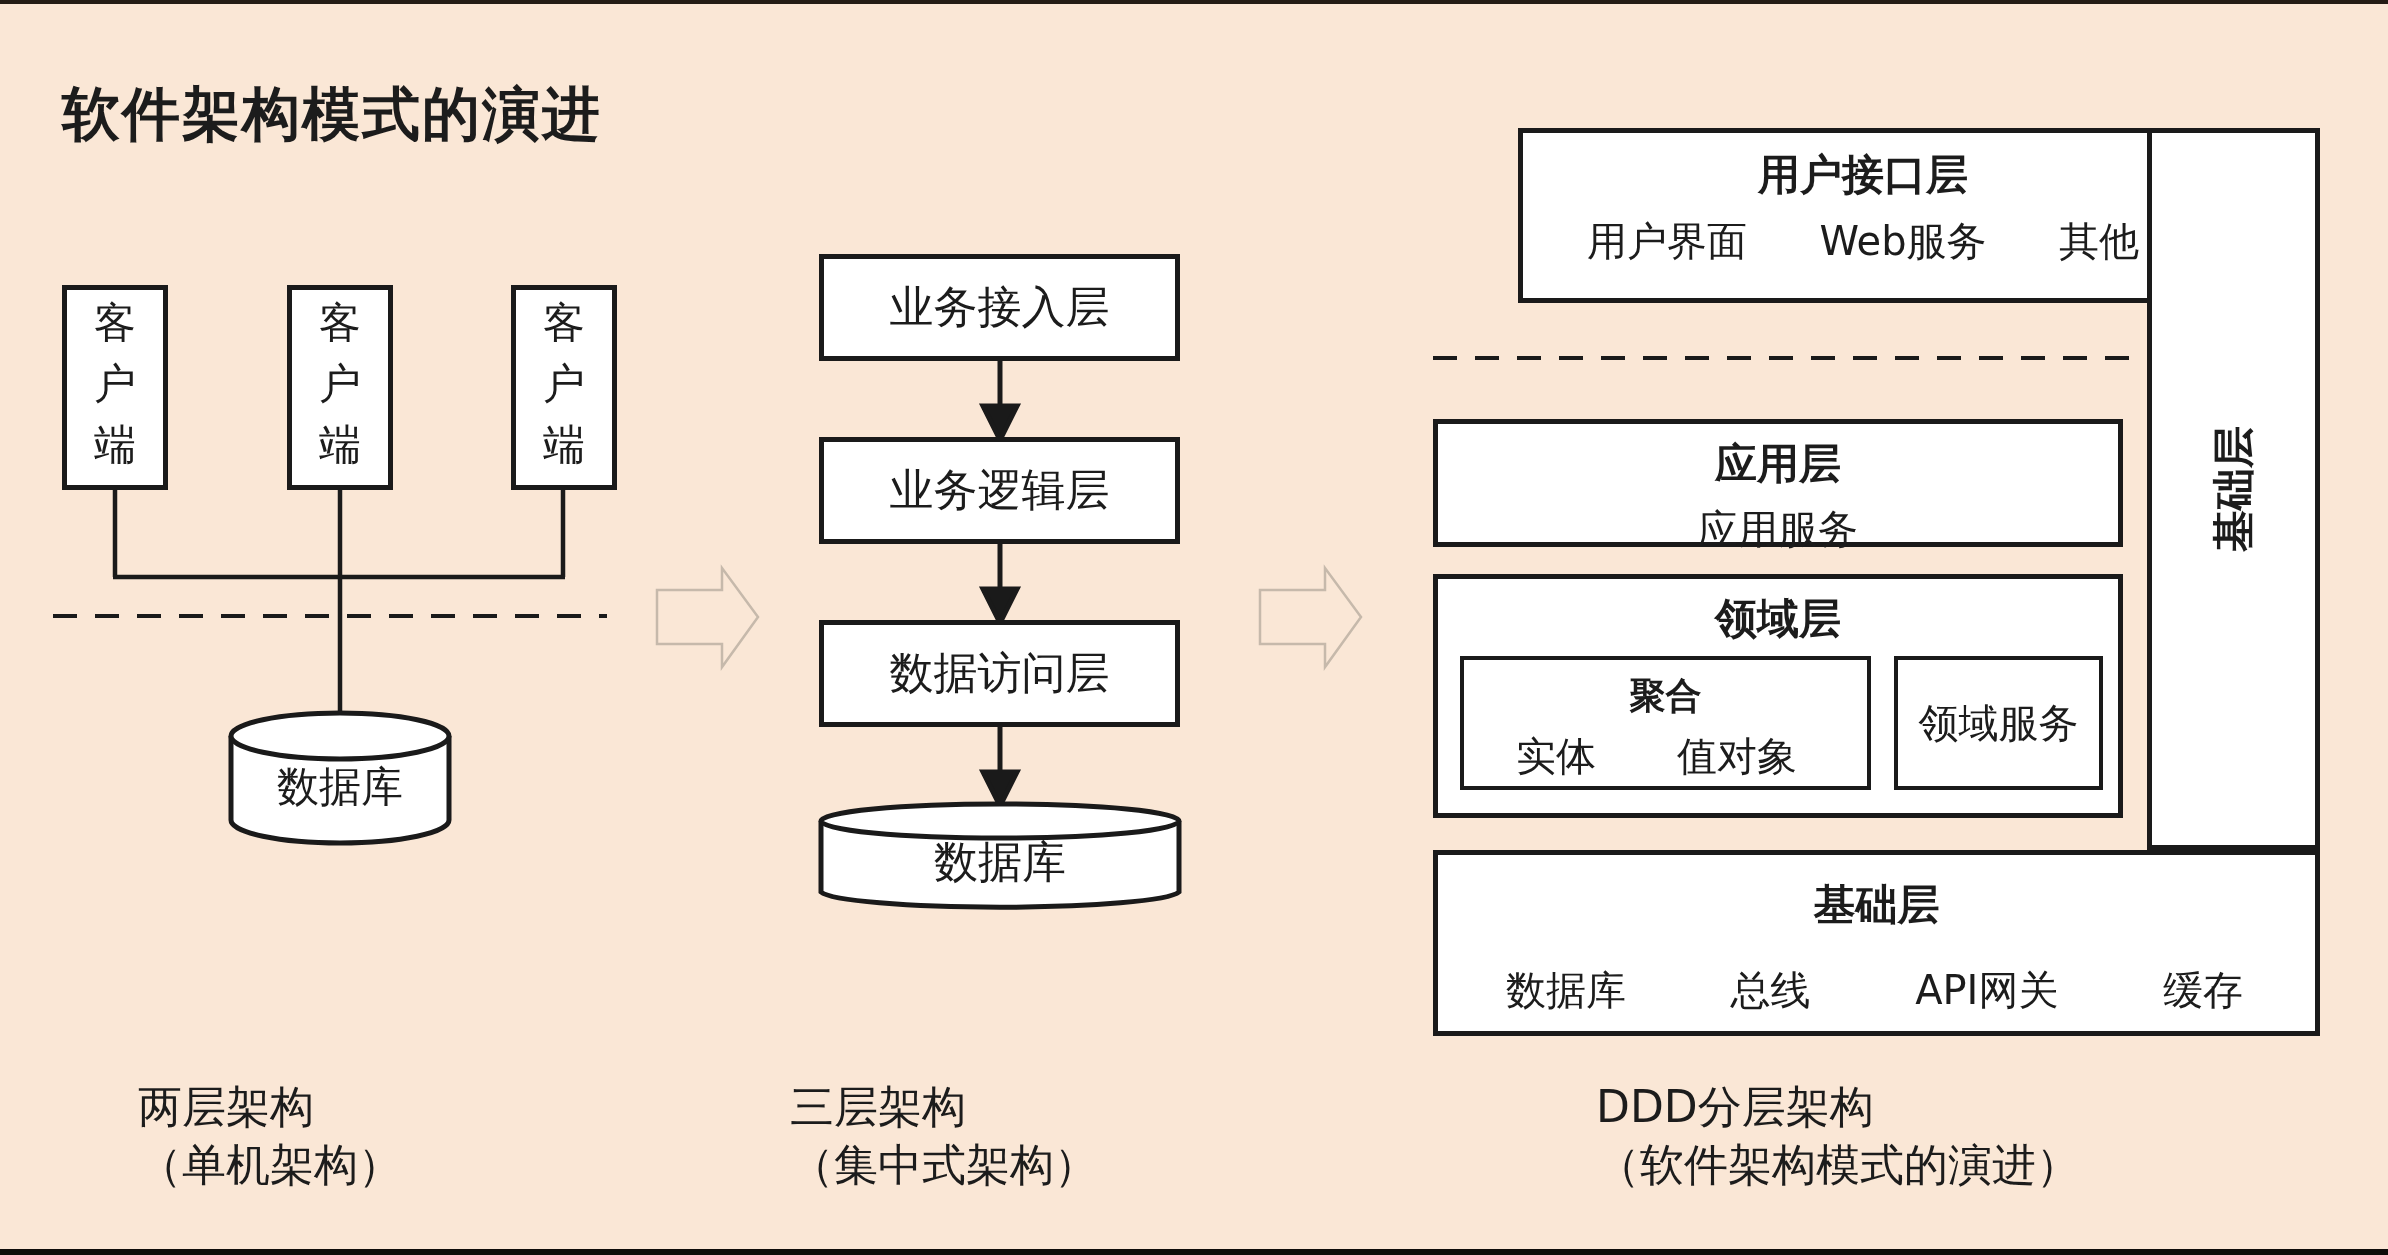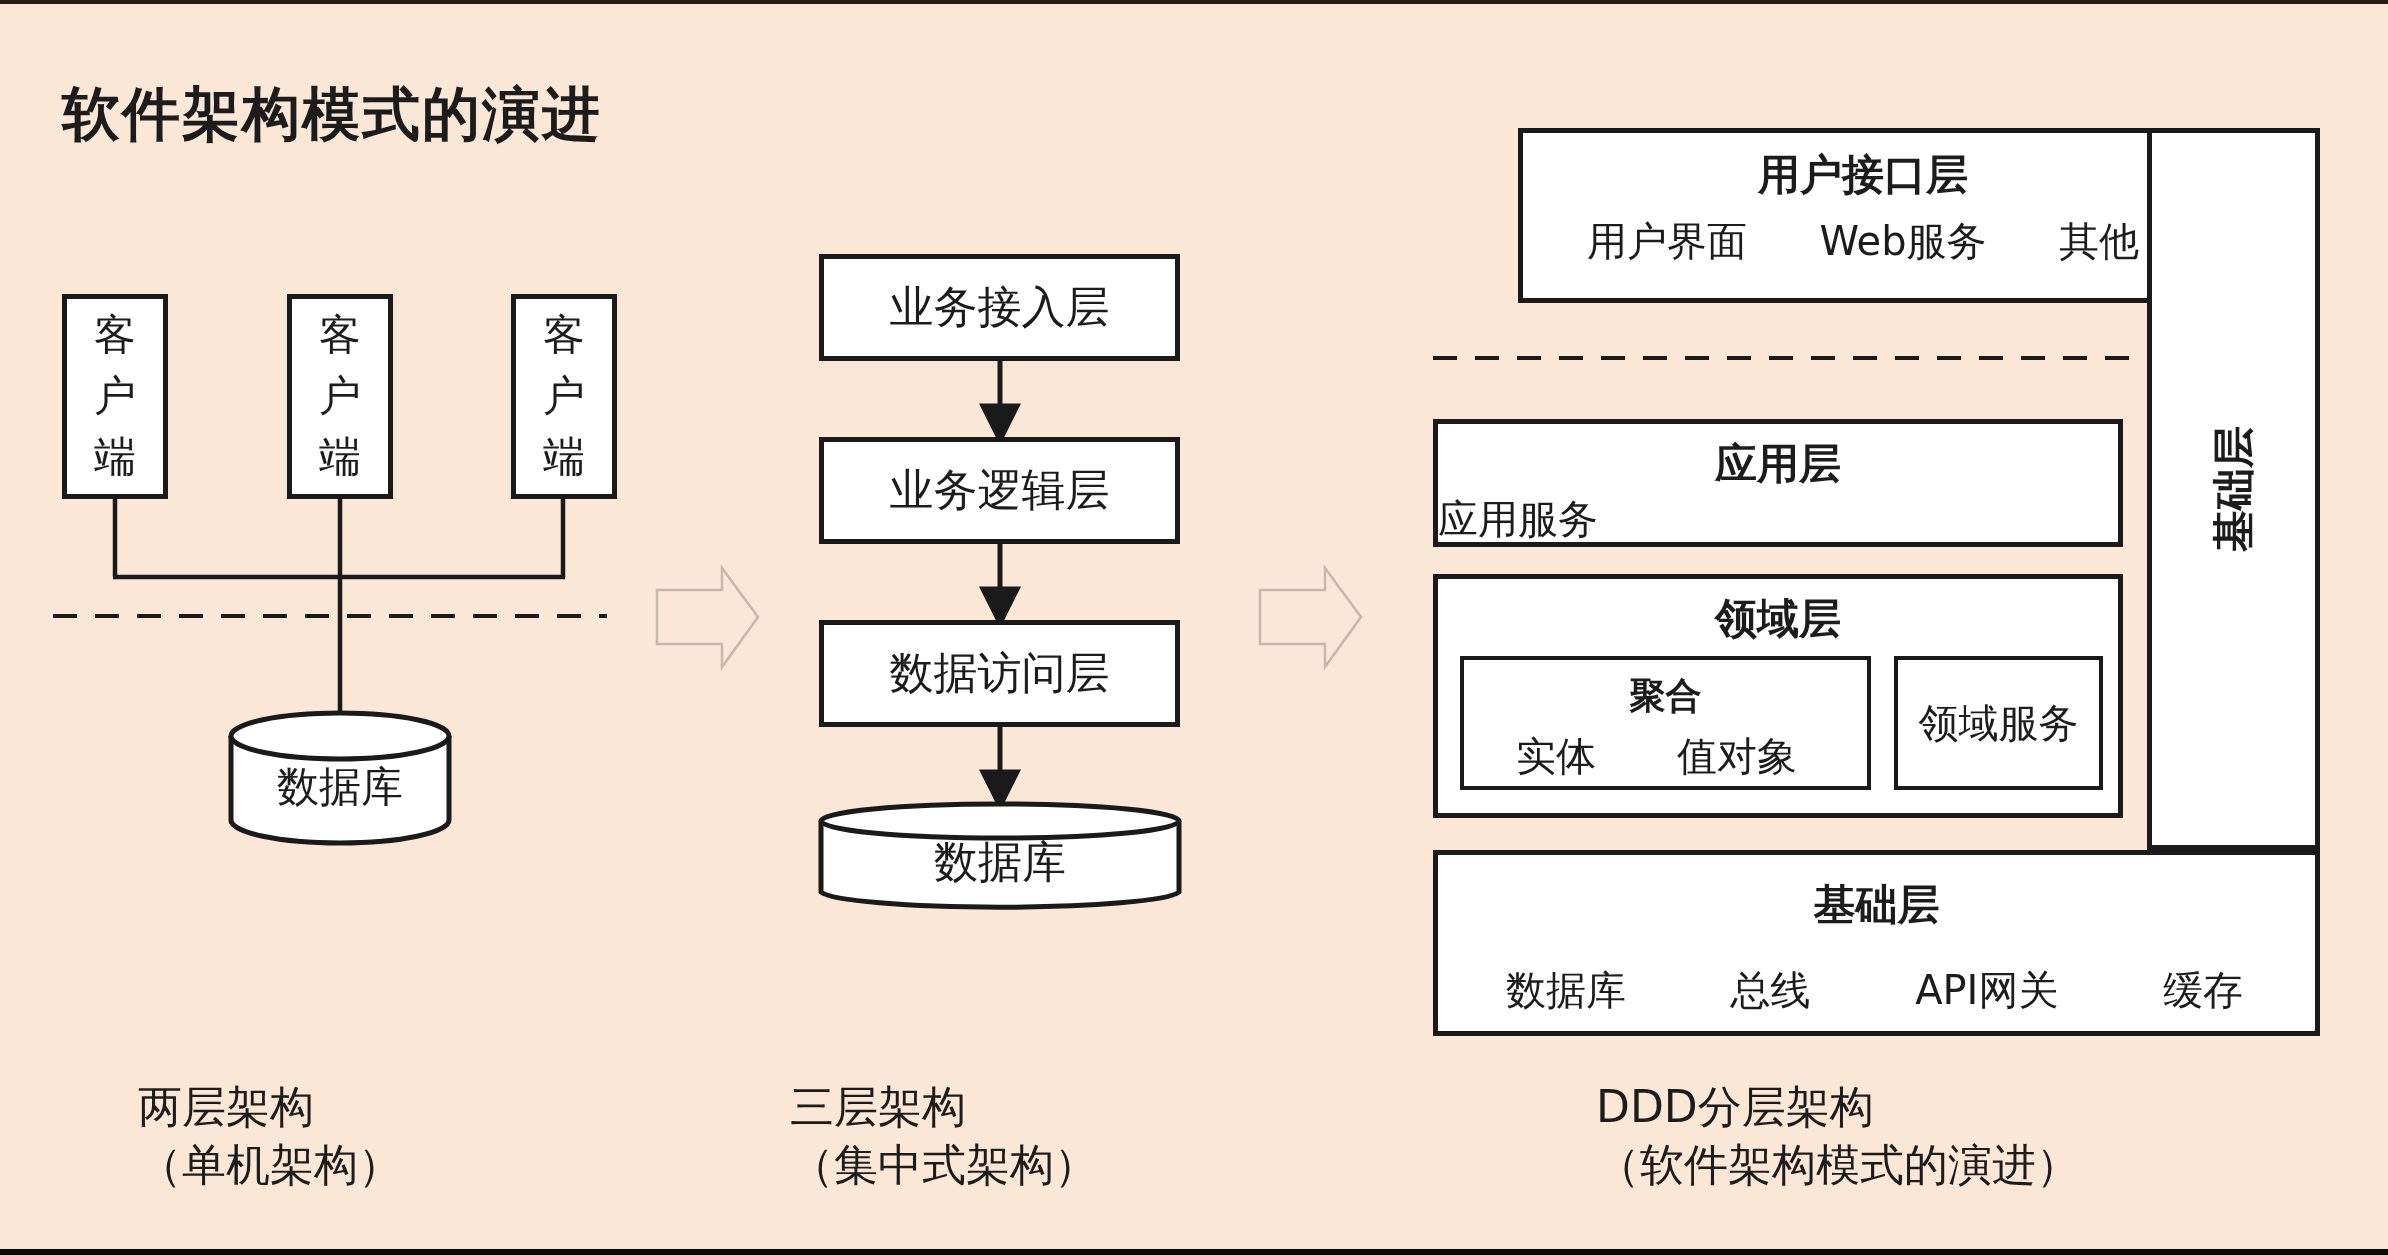--- a/index.html
+++ b/index.html
@@ -5,22 +5,22 @@
   html,body{margin:0;padding:0;background:#e8dccd;}
   body{font-family:"DejaVu Sans","Liberation Sans",sans-serif;color:#1c1c1c;}
   #stage{position:relative;width:2388px;height:1255px;background:#FAE7D6;overflow:hidden;padding-left:16px;}
   #top-edge{position:absolute;left:0;top:0;width:100%;height:4px;background:#241c15;}
   #bottom-edge{position:absolute;left:0;bottom:0;width:100%;height:6px;background:#0e0c0a;}
   .abs{position:absolute;}
   #page-title{left:62px;top:76px;font-size:58px;font-weight:700;letter-spacing:2px;}
   svg.layer{position:absolute;left:0;top:0;pointer-events:none;}
 
   
-  .client-box{width:106px;height:205px;top:294px;background:#fff;border:5px solid #1a1a1a;
-    box-sizing:border-box;display:flex;align-items:center;justify-content:center;}
+  .client-box{width:106px;height:205px;top:285px;background:#fff;border:5px solid #1a1a1a;
+    box-sizing:border-box;display:flex;align-items:center;justify-content:center;font-family:Liberation Mono, monospace;}
   .client-text{width:1em;font-size:42px;line-height:1.45;word-break:break-all;text-align:center;}
 
   
   .cyl-label{display:flex;align-items:center;justify-content:center;font-size:42px;}
 
   
   .mid-box{left:819px;width:361px;height:107px;background:#fff;border:5px solid #1a1a1a;
     box-sizing:border-box;display:flex;align-items:center;justify-content:center;font-size:44px;}
 
   
@@ -120,21 +120,21 @@
     <div class="ddd-title" style="margin-top:14px">用户接口层</div>
     <div class="ddd-items" style="margin-top:11px;padding:0 64px 0 64px">
       <span>用户界面</span>
       <span>Web服务</span>
       <span>其他</span>
     </div>
   </div>
 
   <div class="abs ddd-box" style="left:1433px;top:419px;width:690px;height:128px">
     <div class="ddd-title" style="margin-top:12px">应用层</div>
-    <div class="ddd-items" style="justify-content:flex-start">
+    <div class="ddd-items" style="margin-top:10px;justify-content:center">
       <span>应用服务</span>
     </div>
   </div>
 
   <div class="abs ddd-box" style="left:1433px;top:574px;width:690px;height:244px">
     <div class="ddd-title" style="margin-top:12px">领域层</div>
     <div class="inner-box" style="left:22px;top:77px;width:411px;height:134px">
       <div class="ddd-title" style="font-size:36px;margin-top:12px">聚合</div>
       <div class="ddd-items" style="margin-top:8px;padding:0 70px 0 52px">
         <span>实体</span>

